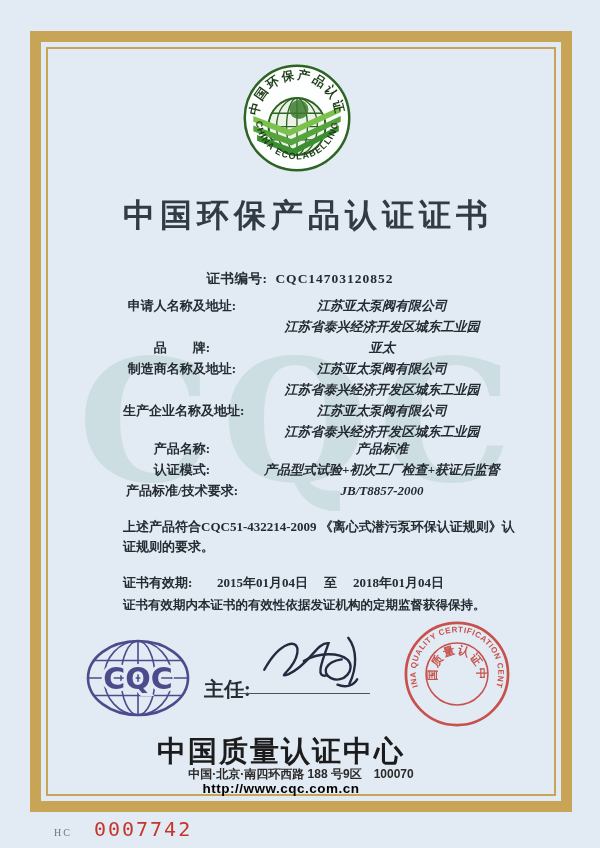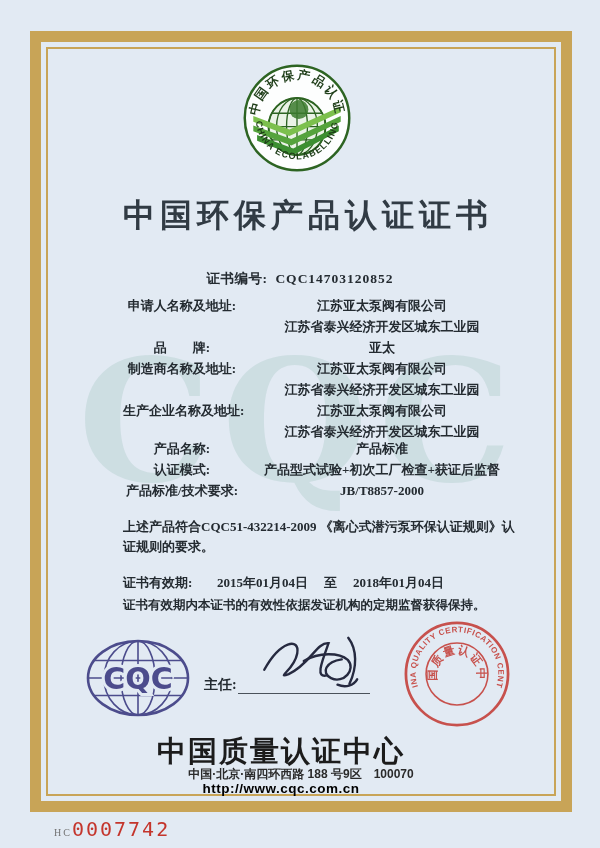--- a/index.html
+++ b/index.html
@@ -26,52 +26,52 @@
     font-size:32px; font-weight:bold; letter-spacing:5px; color:#313b44; }
   
   .certno { position:absolute; top:270px; left:0; width:600px; text-align:center;
     font-size:13.5px; font-weight:bold; color:#242b31; letter-spacing:0.5px; }
   .certno .val { margin-left:8px; letter-spacing:1px; }
   
   .fields { position:absolute; left:123px; top:295px; width:400px; font-size:13px;
     font-weight:bold; color:#242b31; }
   .row { display:flex; line-height:21px;text-align:center; }
   .row .lbl { width:118px; flex:none; white-space:nowrap; }
-  .row .val { flex:1; }
+  .row .val { flex:1;font-style:italic; }
   .val-line { line-height:21px; white-space:nowrap; }
   .val.small { font-size:11px; }
   .row.neg { margin-bottom:-4px; }
   .statement { margin-top:16px; width:392px; line-height:19.5px; font-size:13px;
     font-weight:bold; }
   .dates { display:flex; line-height:21px; margin-top:16px; font-weight:bold; }
   .dates .lbl { width:94px; flex:none; }
   .dates .to { margin:0 16px; }
   .note { margin-top:2px; line-height:21px; font-size:12.5px; font-weight:bold;
     white-space:nowrap; }
   
   .cqc-globe { position:absolute; left:84px; top:637px; width:108px; height:82px; }
-  .director { position:absolute; left:204px; top:676px; font-size:14px; font-weight:bold;
+  .director { position:absolute; left:204px; top:676px; font-size:20px; font-weight:bold;
     color:#242b31; }
   .sig-line { position:absolute; left:238px; top:693px; width:132px;
     border-bottom:1.2px solid #4a525a; }
   .signature { position:absolute; left:258px; top:632px; width:120px; height:64px;
     transform:rotate(-4deg); }
   .stamp { position:absolute; left:402px; top:619px; width:110px; height:110px;
     opacity:0.92; }
   .footer-org { position:absolute; top:732px; left:0; width:562px; text-align:center;
     font-size:29px; font-weight:bold; letter-spacing:2px; color:#1c1c1c; }
   .footer-addr { position:absolute; top:766px; left:0; width:562px; text-align:center;
     font-size:12px; font-weight:bold; color:#2a2a2a; font-family:"Liberation Sans","DejaVu Sans",sans-serif;padding-left:40px; }
   .footer-url { position:absolute; top:781px; left:0; width:562px; text-align:center;
     font-size:13.5px; font-weight:bold; letter-spacing:0.5px; color:#000000;
     font-family:"Liberation Sans","DejaVu Sans",sans-serif; }
   
   .serial { position:absolute; left:54px; top:817px; display:flex; align-items:baseline; }
   .serial .prefix { font-size:10px; font-weight:normal; letter-spacing:2px; color:#737373; }
-  .serial .number { font-family:"DejaVu Sans Mono",monospace;
+  .serial .number { margin-left:22px; font-family:"DejaVu Sans Mono",monospace;
     font-size:20px; color:#c4352c; letter-spacing:2px; }
 </style>
 </head>
 <body>
 
 <div class="page">
 
   <div class="watermark">CQC</div>
 
   <div class="frame-outer"></div>

